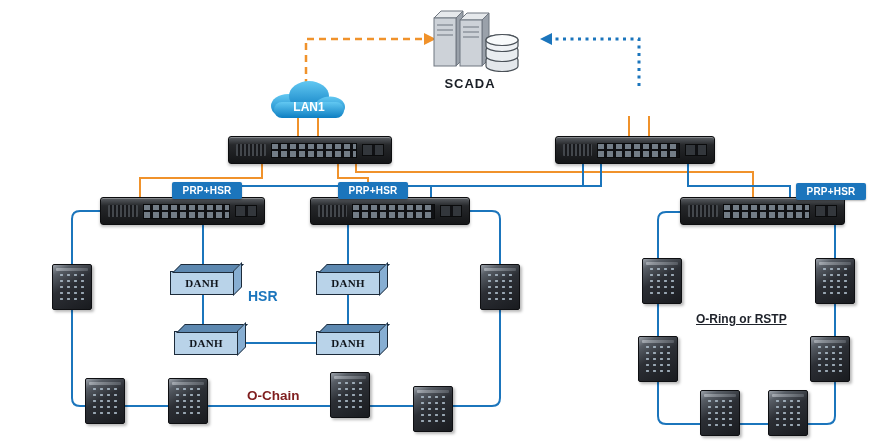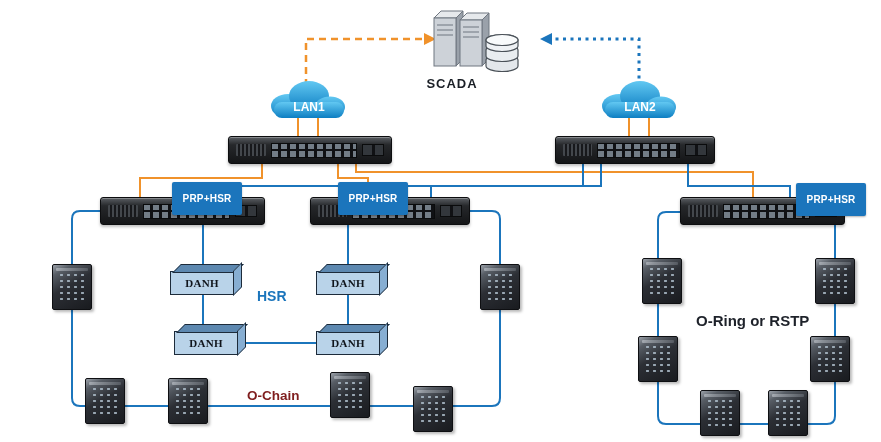--- a/index.html
+++ b/index.html
@@ -33,34 +33,34 @@
 
   
   .danh { position:absolute; width:64px; height:24px; z-index:3; background:#b9d3e9; border:1.5px solid #1d2b3a;
           display:flex; align-items:center; justify-content:center;
           font-size:11px; font-weight:bold; color:#10151c; letter-spacing:.3px;font-family:Liberation Serif, serif; }
   .danh::before { content:""; position:absolute; left:1px; top:-8px; width:61px; height:7px;
           background:#5d88b0; border:1px solid #1d2b3a; transform:skewX(-45deg); transform-origin:0 100%; }
   .danh::after { content:""; position:absolute; right:-9px; top:-1px; width:7px; height:23px;
           background:#87aed2; border:1px solid #1d2b3a; transform:skewY(-45deg); transform-origin:0 0; }
 
-  .badge { position:absolute; height:33px; min-width:70px; z-index:4; background:#1B75BC; color:#fff;
+  .badge { position:absolute; height:17px; min-width:70px; z-index:4; background:#1B75BC; color:#fff;
            font-size:10px; font-weight:bold; display:flex; align-items:center; justify-content:center;
            padding:0 7px; border-radius:2px; box-shadow:0 1px 2px rgba(0,0,0,.3); letter-spacing:.2px; }
 
   .cloud { position:absolute; width:88px; height:50px; z-index:3; }
 
   .scada-wrap { position:absolute; left:428px; top:6px; width:92px; z-index:3; }
-  .scada-label { position:absolute; left:406px; top:76px; width:92px; z-index:4; text-align:center;
+  .scada-label { position:absolute; left:424px; top:76px; width:92px; z-index:4; text-align:center;
                  font-size:13px; font-weight:bold; letter-spacing:1px; color:#1a1f26; }
 
   .lbl { position:absolute; z-index:4; font-weight:bold; }
-  .lbl-hsr   { left:257px; top:288px; font-size:14px; color:#1B75BC; }
+  .lbl-hsr   { left:248px; top:288px; font-size:14px; color:#1B75BC; }
   .lbl-ochain{ left:247px; top:388px; font-size:13.5px; color:#7f1d1d; }
-  .lbl-oring { left:696px; top:312px; font-size:15px; color:#1E222A; }
+  .lbl-oring { left:696px; top:312px; font-size:12px; color:#1E222A;text-decoration:underline; }
 </style>
 </head>
 <body>
 
 <div class="canvas">
 
   <svg class="wires" width="881" height="442" viewBox="0 0 881 442">
 
     <g fill="none" stroke-width="2" stroke="#F0922B">
       <path d="M298,116 V140"></path>
@@ -139,37 +139,20 @@
       <g fill="url(#gc0)">
         <ellipse cx="24" cy="32" rx="17" ry="12"></ellipse>
         <ellipse cx="45" cy="22" rx="20" ry="15"></ellipse>
         <ellipse cx="66" cy="33" rx="15" ry="10.5"></ellipse>
         <rect x="10" y="28" width="70" height="16" rx="8"></rect>
       </g>
       <text x="45" y="37" text-anchor="middle" font-size="12" font-weight="bold" fill="#ffffff">LAN1</text>
     </svg>
   </div>
 
-  <div class="cloud" style="left:595px; top:74px;">
-    <svg width="88" height="50" viewBox="0 0 88 50">
-      <defs>
-        <linearGradient id="gc1" x1="0" y1="0" x2="0" y2="1">
-          <stop offset="0" stop-color="#62c8f2"></stop>
-            <stop offset="1" stop-color="#0d7ec2"></stop>
-        </linearGradient>
-      </defs>
-      <g fill="url(#gc1)">
-        <ellipse cx="24" cy="32" rx="17" ry="12"></ellipse>
-        <ellipse cx="45" cy="22" rx="20" ry="15"></ellipse>
-        <ellipse cx="66" cy="33" rx="15" ry="10.5"></ellipse>
-        <rect x="10" y="28" width="70" height="16" rx="8"></rect>
-      </g>
-      <text x="45" y="37" text-anchor="middle" font-size="12" font-weight="bold" fill="#ffffff">LAN2</text>
-    </svg>
-  </div>
 
   <div class="rsw" style="left:228px; top:136px; width:164px;">
     <div class="rsw-vents"></div>
     <div class="rsw-ports"></div>
     <div class="rsw-sfp"></div>
   </div>
   <div class="rsw" style="left:555px; top:136px; width:160px;">
     <div class="rsw-vents"></div>
     <div class="rsw-ports"></div>
     <div class="rsw-sfp"></div>

